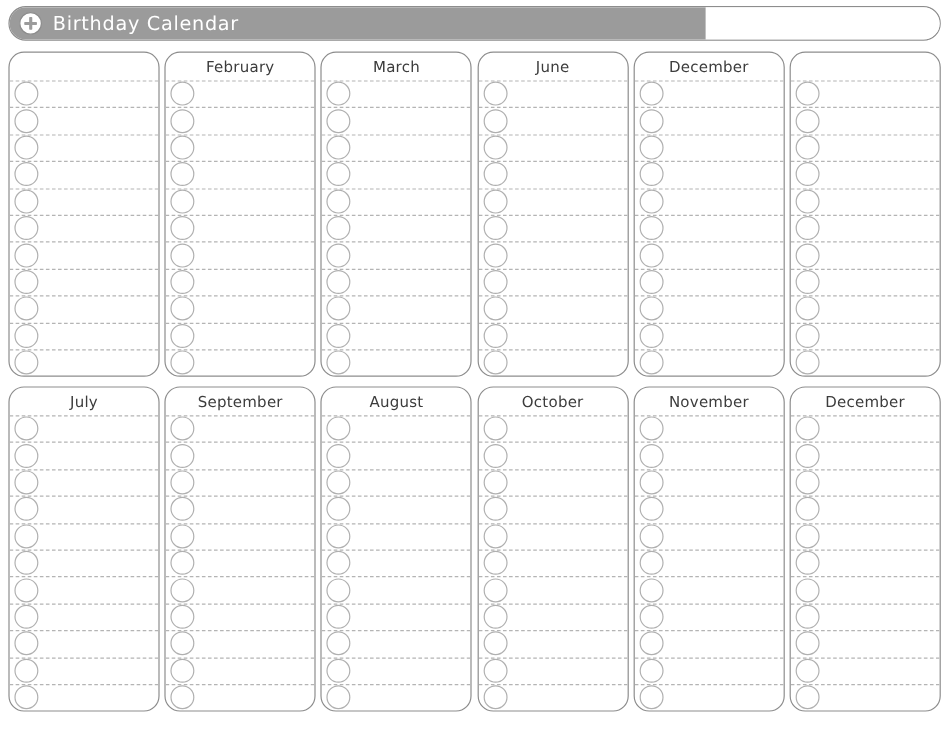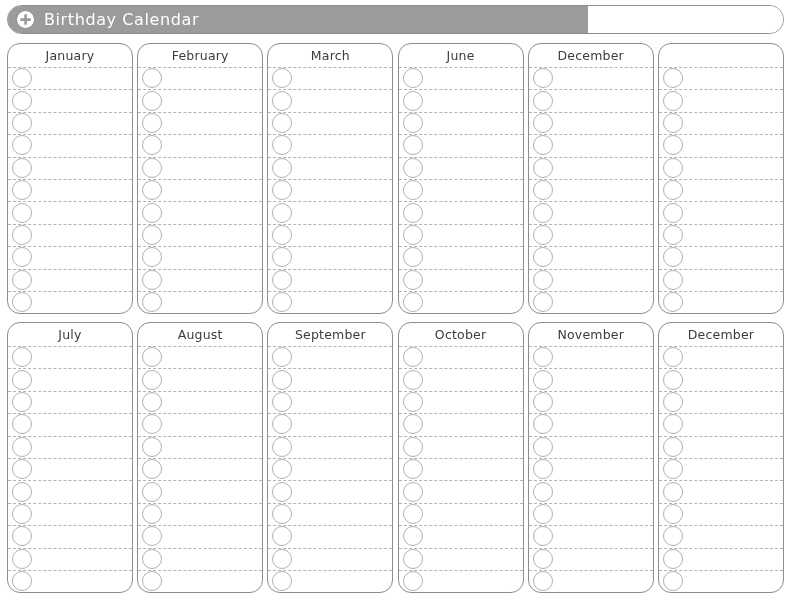--- a/index.html
+++ b/index.html
@@ -153,21 +153,20 @@
     </span>
     <span id="header-title">Birthday Calendar</span>
   </div>
   <input id="header-input" type="text" placeholder="" style="">
 </div>
 
 <div id="calendar-grid">
 
   <div class="month-row" id="month-row-1">
     <div class="month-box">
-      <div class="month-name">January</div>
       <div class="lines-area">
           <div class="entry-line" style="top: 0px; border-top-color: rgb(180, 180, 180);"></div>
           <div class="entry-line" style="top: 22.4px; border-top-color: rgb(180, 180, 180);"></div>
           <div class="entry-line" style="top: 44.8px; border-top-color: rgb(180, 180, 180);"></div>
           <div class="entry-line" style="top: 67.2px; border-top-color: rgb(180, 180, 180);"></div>
           <div class="entry-line" style="top: 89.6px; border-top-color: rgb(180, 180, 180);"></div>
           <div class="entry-line" style="top: 112px; border-top-color: rgb(180, 180, 180);"></div>
           <div class="entry-line" style="top: 134.4px; border-top-color: rgb(180, 180, 180);"></div>
           <div class="entry-line" style="top: 156.8px; border-top-color: rgb(180, 180, 180);"></div>
           <div class="entry-line" style="top: 179.2px; border-top-color: rgb(180, 180, 180);"></div>
@@ -351,20 +350,48 @@
           <div class="entry-circle" style="top: 90.8px; border-color: rgb(176, 176, 176);"></div>
           <div class="entry-circle" style="top: 113.2px; border-color: rgb(176, 176, 176);"></div>
           <div class="entry-circle" style="top: 135.6px; border-color: rgb(176, 176, 176);"></div>
           <div class="entry-circle" style="top: 158px; border-color: rgb(176, 176, 176);"></div>
           <div class="entry-circle" style="top: 180.4px; border-color: rgb(176, 176, 176);"></div>
           <div class="entry-circle" style="top: 202.8px; border-color: rgb(176, 176, 176);"></div>
           <div class="entry-circle" style="top: 225.2px; border-color: rgb(176, 176, 176);"></div>
         </div>
     </div>
     <div class="month-box">
+      <div class="month-name">September</div>
+      <div class="lines-area">
+          <div class="entry-line" style="top: 0px; border-top-color: rgb(180, 180, 180);"></div>
+          <div class="entry-line" style="top: 22.4px; border-top-color: rgb(180, 180, 180);"></div>
+          <div class="entry-line" style="top: 44.8px; border-top-color: rgb(180, 180, 180);"></div>
+          <div class="entry-line" style="top: 67.2px; border-top-color: rgb(180, 180, 180);"></div>
+          <div class="entry-line" style="top: 89.6px; border-top-color: rgb(180, 180, 180);"></div>
+          <div class="entry-line" style="top: 112px; border-top-color: rgb(180, 180, 180);"></div>
+          <div class="entry-line" style="top: 134.4px; border-top-color: rgb(180, 180, 180);"></div>
+          <div class="entry-line" style="top: 156.8px; border-top-color: rgb(180, 180, 180);"></div>
+          <div class="entry-line" style="top: 179.2px; border-top-color: rgb(180, 180, 180);"></div>
+          <div class="entry-line" style="top: 201.6px; border-top-color: rgb(180, 180, 180);"></div>
+          <div class="entry-line" style="top: 224px; border-top-color: rgb(180, 180, 180);"></div>
+          <div class="entry-line" style="top: 246.4px; border-top-color: rgb(180, 180, 180);"></div>
+          <div class="entry-circle" style="top: 1.2px; border-color: rgb(176, 176, 176);"></div>
+          <div class="entry-circle" style="top: 23.6px; border-color: rgb(176, 176, 176);"></div>
+          <div class="entry-circle" style="top: 46px; border-color: rgb(176, 176, 176);"></div>
+          <div class="entry-circle" style="top: 68.4px; border-color: rgb(176, 176, 176);"></div>
+          <div class="entry-circle" style="top: 90.8px; border-color: rgb(176, 176, 176);"></div>
+          <div class="entry-circle" style="top: 113.2px; border-color: rgb(176, 176, 176);"></div>
+          <div class="entry-circle" style="top: 135.6px; border-color: rgb(176, 176, 176);"></div>
+          <div class="entry-circle" style="top: 158px; border-color: rgb(176, 176, 176);"></div>
+          <div class="entry-circle" style="top: 180.4px; border-color: rgb(176, 176, 176);"></div>
+          <div class="entry-circle" style="top: 202.8px; border-color: rgb(176, 176, 176);"></div>
+          <div class="entry-circle" style="top: 225.2px; border-color: rgb(176, 176, 176);"></div>
+        </div>
+    </div>
+    <div class="month-box">
       <div class="month-name">August</div>
       <div class="lines-area">
           <div class="entry-line" style="top: 0px; border-top-color: rgb(180, 180, 180);"></div>
           <div class="entry-line" style="top: 22.4px; border-top-color: rgb(180, 180, 180);"></div>
           <div class="entry-line" style="top: 44.8px; border-top-color: rgb(180, 180, 180);"></div>
           <div class="entry-line" style="top: 67.2px; border-top-color: rgb(180, 180, 180);"></div>
           <div class="entry-line" style="top: 89.6px; border-top-color: rgb(180, 180, 180);"></div>
           <div class="entry-line" style="top: 112px; border-top-color: rgb(180, 180, 180);"></div>
           <div class="entry-line" style="top: 134.4px; border-top-color: rgb(180, 180, 180);"></div>
           <div class="entry-line" style="top: 156.8px; border-top-color: rgb(180, 180, 180);"></div>
@@ -379,48 +406,20 @@
           <div class="entry-circle" style="top: 90.8px; border-color: rgb(176, 176, 176);"></div>
           <div class="entry-circle" style="top: 113.2px; border-color: rgb(176, 176, 176);"></div>
           <div class="entry-circle" style="top: 135.6px; border-color: rgb(176, 176, 176);"></div>
           <div class="entry-circle" style="top: 158px; border-color: rgb(176, 176, 176);"></div>
           <div class="entry-circle" style="top: 180.4px; border-color: rgb(176, 176, 176);"></div>
           <div class="entry-circle" style="top: 202.8px; border-color: rgb(176, 176, 176);"></div>
           <div class="entry-circle" style="top: 225.2px; border-color: rgb(176, 176, 176);"></div>
         </div>
     </div>
     <div class="month-box">
-      <div class="month-name">September</div>
-      <div class="lines-area">
-          <div class="entry-line" style="top: 0px; border-top-color: rgb(180, 180, 180);"></div>
-          <div class="entry-line" style="top: 22.4px; border-top-color: rgb(180, 180, 180);"></div>
-          <div class="entry-line" style="top: 44.8px; border-top-color: rgb(180, 180, 180);"></div>
-          <div class="entry-line" style="top: 67.2px; border-top-color: rgb(180, 180, 180);"></div>
-          <div class="entry-line" style="top: 89.6px; border-top-color: rgb(180, 180, 180);"></div>
-          <div class="entry-line" style="top: 112px; border-top-color: rgb(180, 180, 180);"></div>
-          <div class="entry-line" style="top: 134.4px; border-top-color: rgb(180, 180, 180);"></div>
-          <div class="entry-line" style="top: 156.8px; border-top-color: rgb(180, 180, 180);"></div>
-          <div class="entry-line" style="top: 179.2px; border-top-color: rgb(180, 180, 180);"></div>
-          <div class="entry-line" style="top: 201.6px; border-top-color: rgb(180, 180, 180);"></div>
-          <div class="entry-line" style="top: 224px; border-top-color: rgb(180, 180, 180);"></div>
-          <div class="entry-line" style="top: 246.4px; border-top-color: rgb(180, 180, 180);"></div>
-          <div class="entry-circle" style="top: 1.2px; border-color: rgb(176, 176, 176);"></div>
-          <div class="entry-circle" style="top: 23.6px; border-color: rgb(176, 176, 176);"></div>
-          <div class="entry-circle" style="top: 46px; border-color: rgb(176, 176, 176);"></div>
-          <div class="entry-circle" style="top: 68.4px; border-color: rgb(176, 176, 176);"></div>
-          <div class="entry-circle" style="top: 90.8px; border-color: rgb(176, 176, 176);"></div>
-          <div class="entry-circle" style="top: 113.2px; border-color: rgb(176, 176, 176);"></div>
-          <div class="entry-circle" style="top: 135.6px; border-color: rgb(176, 176, 176);"></div>
-          <div class="entry-circle" style="top: 158px; border-color: rgb(176, 176, 176);"></div>
-          <div class="entry-circle" style="top: 180.4px; border-color: rgb(176, 176, 176);"></div>
-          <div class="entry-circle" style="top: 202.8px; border-color: rgb(176, 176, 176);"></div>
-          <div class="entry-circle" style="top: 225.2px; border-color: rgb(176, 176, 176);"></div>
-        </div>
-    </div>
-    <div class="month-box">
       <div class="month-name">October</div>
       <div class="lines-area">
           <div class="entry-line" style="top: 0px; border-top-color: rgb(180, 180, 180);"></div>
           <div class="entry-line" style="top: 22.4px; border-top-color: rgb(180, 180, 180);"></div>
           <div class="entry-line" style="top: 44.8px; border-top-color: rgb(180, 180, 180);"></div>
           <div class="entry-line" style="top: 67.2px; border-top-color: rgb(180, 180, 180);"></div>
           <div class="entry-line" style="top: 89.6px; border-top-color: rgb(180, 180, 180);"></div>
           <div class="entry-line" style="top: 112px; border-top-color: rgb(180, 180, 180);"></div>
           <div class="entry-line" style="top: 134.4px; border-top-color: rgb(180, 180, 180);"></div>
           <div class="entry-line" style="top: 156.8px; border-top-color: rgb(180, 180, 180);"></div>

